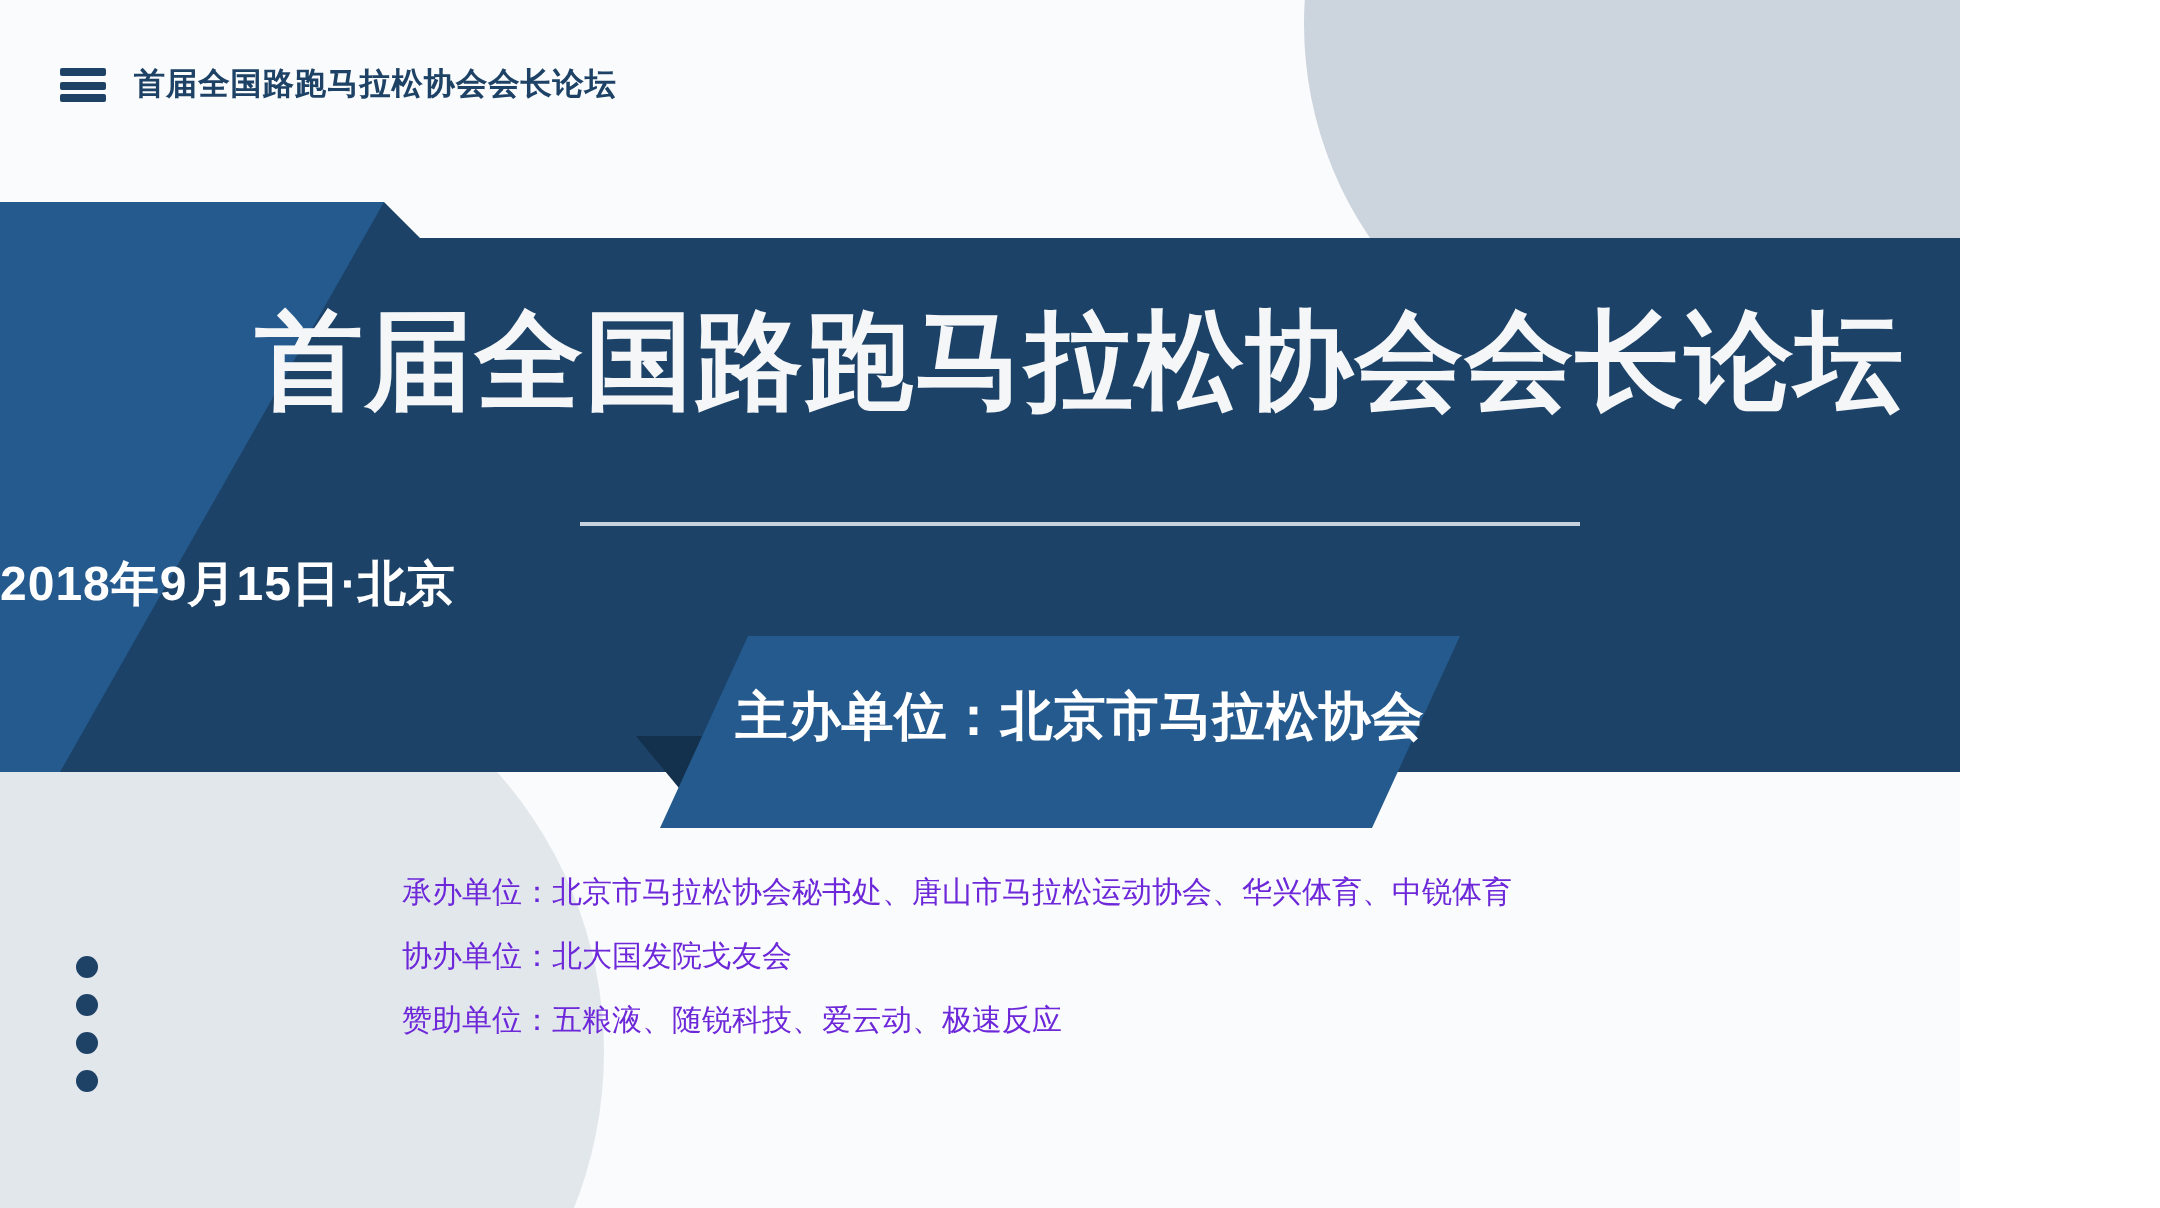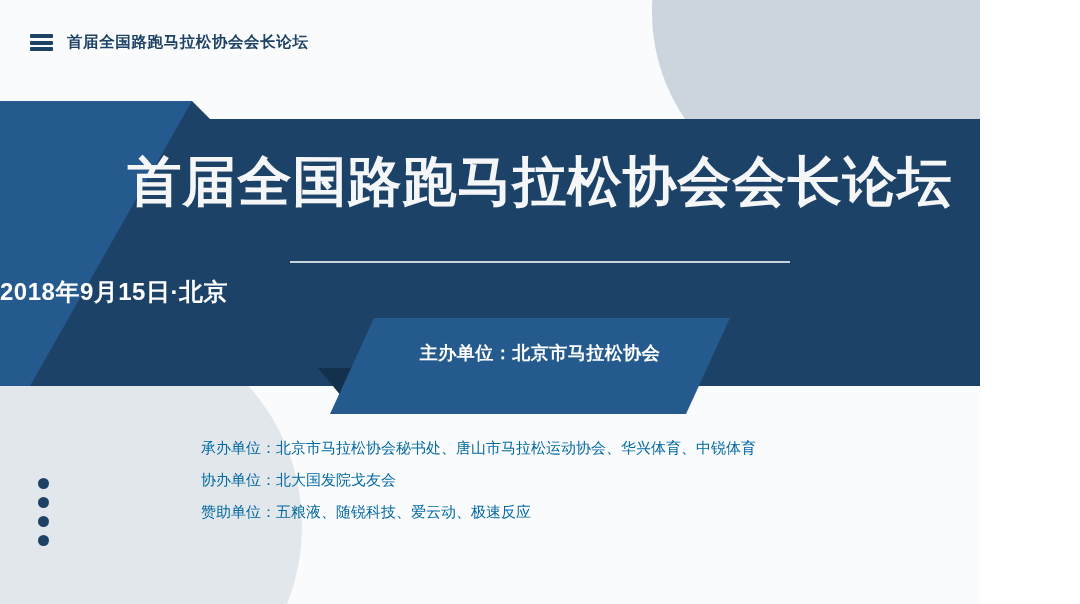--- a/index.html
+++ b/index.html
@@ -169,40 +169,41 @@
     clip-path: polygon(44px 0, 400px 0, 356px 96px, 0 96px);
     z-index: 6;
   }
   .organizer-text {
     position: absolute;
     left: 0;
     top: 341px;
     width: 1080px;
     text-align: center;
     color: #ffffff;
-    font-size: 18px;
+    font-size: 26px;
     font-weight: bold;
     letter-spacing: 0.5px;
     white-space: nowrap;
     z-index: 7;
   }
 
   
   .credits {
     position: absolute;
     left: 201px;
     top: 440px;
     z-index: 8;
   }
   .credit-line {
     font-size: 15px;
-    color: #0369a1;
+    color: #6d28d9;
     line-height: 1;
     margin-bottom: 17px;
     white-space: nowrap;
+    font-family: Liberation Serif, serif;
   }
   .credit-line:last-child { margin-bottom: 0; }
 
   
   .dot-column {
     position: absolute;
     left: 38px;
     top: 478px;
     z-index: 8;
     display: flex;

